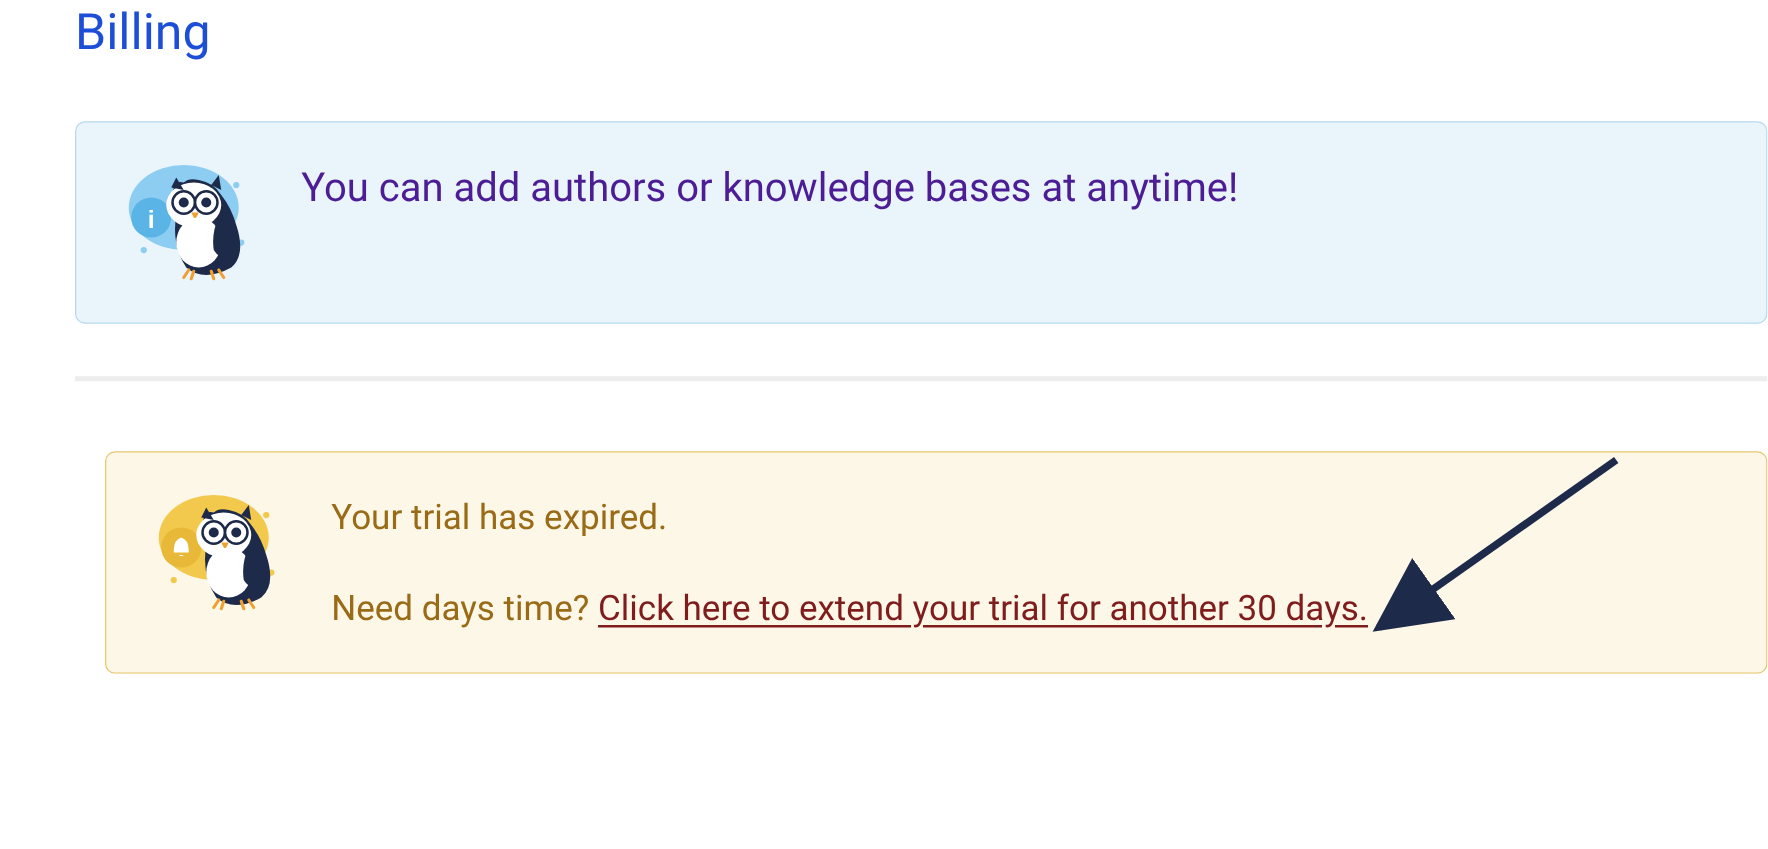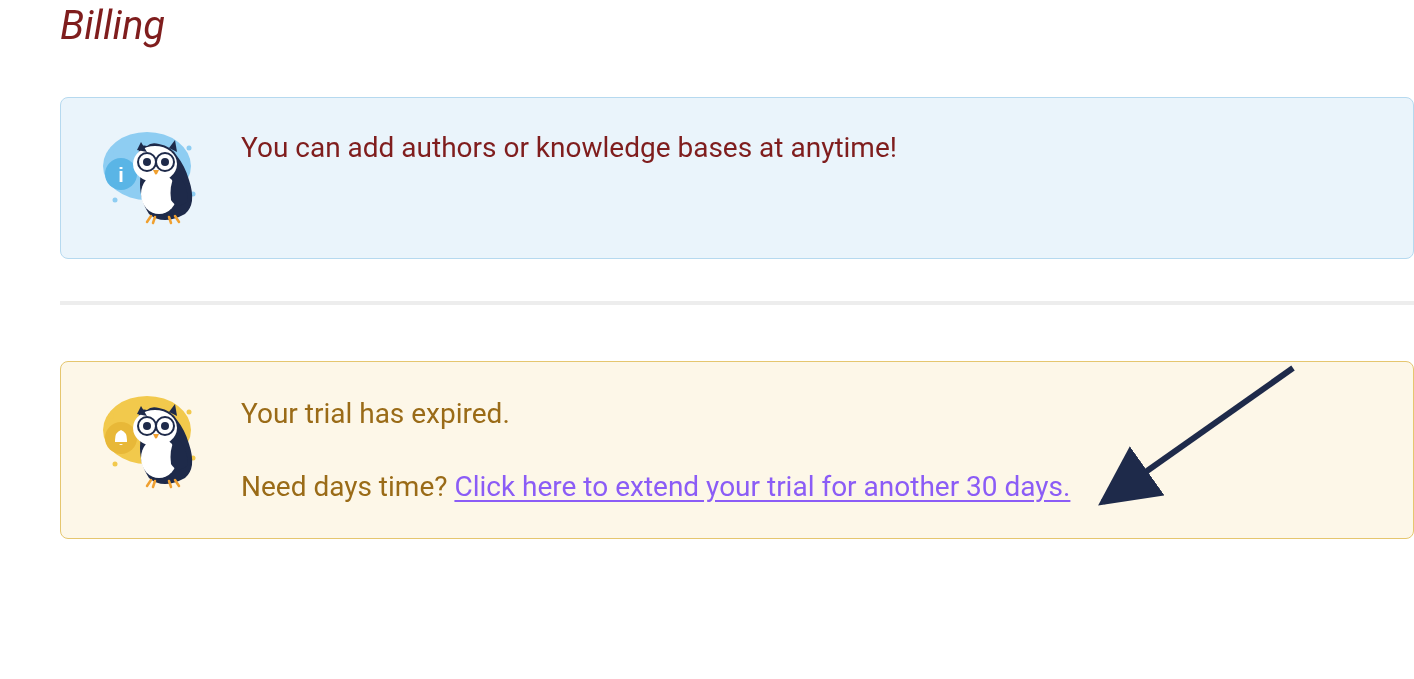--- a/index.html
+++ b/index.html
@@ -13,68 +13,68 @@
       padding: 0;
       width: 1414px;
     }
     .page {
       padding-left: 60px;
       padding-top: 0;
     }
     .page-title {
       font-size: 40px;
       font-weight: 400;
-      color: #7f1d1d;
+      color: #1d4ed8;
       margin-bottom: 48px;
       margin-top: 2px;
-      font-style: italic;
     }
     .alert {
       border-radius: 8px;
       padding: 28px 36px 28px 36px;
       display: flex;
       align-items: flex-start;
       gap: 36px;
       margin-bottom: 0;
       position: relative;
     }
     .alert-info {
       background: #eaf4fb;
       border: 1px solid #b6d9ef;
     }
     .alert-warning {
       background: #fdf7e8;
       border: 1px solid #e5c66f;
+      margin-left: 24px;
     }
     .alert-icon-wrap {
       flex: 0 0 auto;
       width: 108px;
       height: 108px;
       position: relative;
       margin-top: -4px;
     }
     .alert-body {
       flex: 1;
       padding-top: 2px;
     }
     .alert-info .alert-body {
-      color: #7f1d1d;
-      font-size: 28px;
+      color: #4c1d95;
+      font-size: 32px;
       line-height: 1.4;
     }
     .alert-warning .alert-body {
       color: #9a6b17;
       font-size: 28px;
       line-height: 1.6;
     }
     .alert-warning .subtext {
       margin-top: 28px;
     }
     .alert-warning .subtext a {
-      color: #8b5cf6;
+      color: #7f1d1d;
       text-underline-offset: 4px;
     }
     .divider {
       border: none;
       border-top: 4px solid #ededed;
       margin: 42px 0 56px 0;
       width: 100%;
     }
     .arrow {
       position: absolute;

